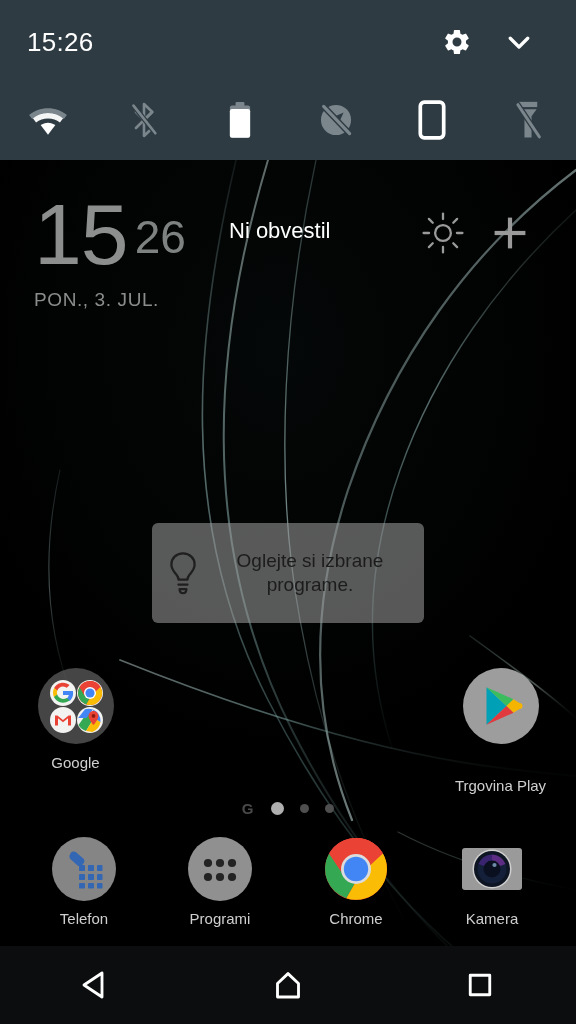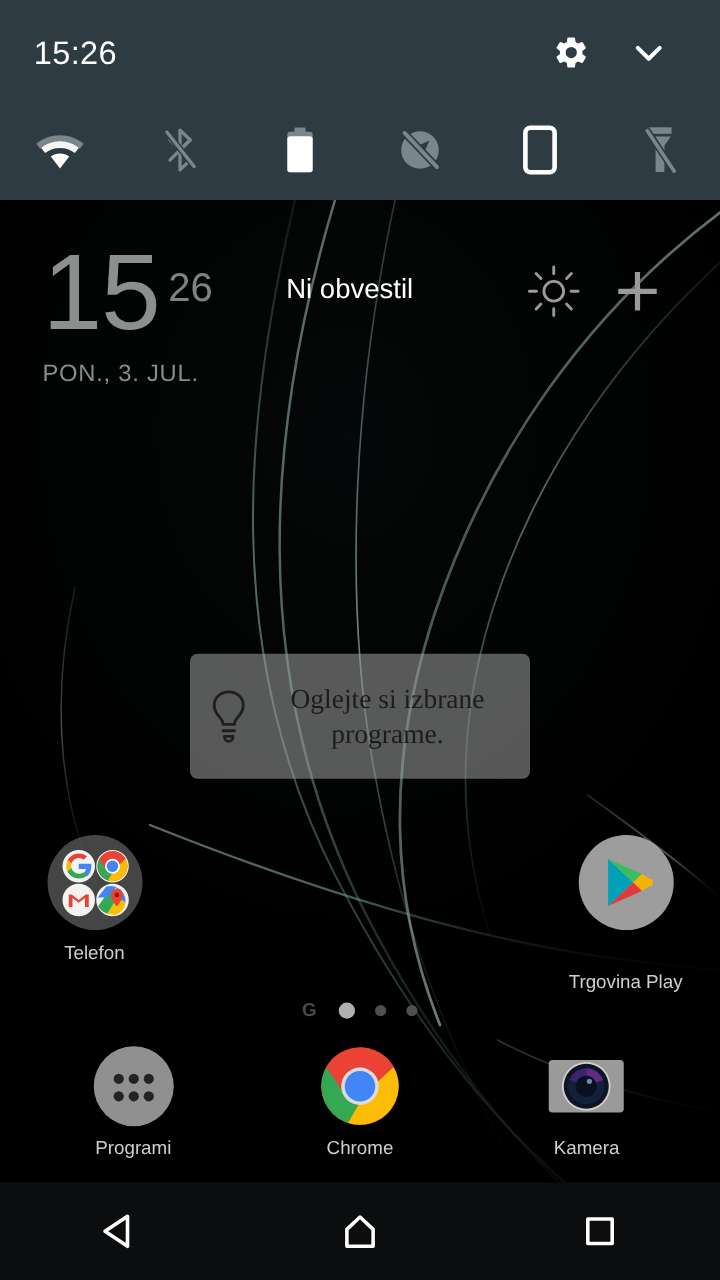--- a/index.html
+++ b/index.html
@@ -70,21 +70,21 @@
     position:absolute; left:34px; top:8px;
     display:flex; align-items:flex-start;
   }
   #clock-hour {
     font-size:86px; line-height:0.95;
     font-weight:300;
     color:#8d8f8e;
     letter-spacing:-1px;
   }
   #clock-minute {
-    font-size:32px; line-height:1;
+    font-size:46px; line-height:1;
     font-weight:300;
     color:#7e8382;
     margin-left:7px; margin-top:20px;text-align:right;
   }
   #clock-date {
     position:absolute; left:34px; top:103px;
     font-size:19px;
     color:#8b8d8c;
     letter-spacing:0.6px;
   }
@@ -108,23 +108,22 @@
     border-radius:6px;
     display:flex; align-items:center;
     z-index:20;
   }
   #tooltip-icon { width:62px; display:flex; align-items:center; justify-content:center; }
   #tooltip-text {
     flex:1;
     padding-right:18px;
     text-align:center;
     color:#1c1c1c;
-    font-size:22px;
+    font-size:19px;
     line-height:1.28;
-    font-family:Liberation Serif, serif;
   }
 
   
   #app-row {
     position:absolute;
     top:666px; left:0; width:576px; height:120px;
     z-index:10;
   }
   .app-cell {
     position:absolute;
@@ -388,21 +387,21 @@
             <circle cx="13" cy="13" r="13" fill="#f3f3f1"></circle>
             <path d="M1.5 18 L10 6 L17 11 L9 24 A13 13 0 0 1 1.5 18 Z" fill="#34a853"></path>
             <path d="M1.2 11 L8 2.2 A13 13 0 0 1 16 2.6 L9.5 11 Z" fill="#4285f4"></path>
             <path d="M9 24 L17 11 L23.5 15 A13 13 0 0 1 15.5 25 Z" fill="#fbbc05"></path>
             <path d="M16 2.6 A13 13 0 0 1 23.5 15 L17 11 Z" fill="#4285f4"></path>
             <path d="M16.5 4 c2.7 0 4.9 2.2 4.9 4.9 c0 3.5-4.9 9.1-4.9 9.1 s-4.9-5.6-4.9-9.1 c0-2.7 2.2-4.9 4.9-4.9 z" fill="#ea4335"></path>
             <circle cx="16.5" cy="8.9" r="1.9" fill="#8e1b13"></circle>
           </g>
         </svg>
       </div>
-      <div class="app-label">Telefon</div>
+      <div class="app-label">Google</div>
     </div>
 
     <div class="app-cell" style="left:443px; top:0;gap:23px;">
       <div class="icon-wrap">
         <svg width="80" height="80" viewBox="0 0 80 80">
           <circle cx="40" cy="40" r="38" fill="#c9c9c9" opacity="0.78"></circle>
           <g transform="translate(24,20)">
             <path d="M1.5 1.2 L1.5 38.8 L21.5 20 Z" fill="#00a0b6"></path>
             <path d="M1.5 1.2 L21.5 20 L28.5 13.2 Z" fill="#3bbd5e"></path>
             <path d="M21.5 20 L28.5 13.2 L34.5 17.0 A3 3 0 0 1 34.5 23.0 L28.5 26.8 Z" fill="#f4b400"></path>
@@ -417,20 +416,40 @@
 
   <div id="page-indicator">
     <span id="page-g">G</span>
     <span class="pg-dot active"></span>
     <span class="pg-dot inactive"></span>
     <span class="pg-dot inactive"></span>
   </div>
 
   <div id="dock">
 
+    <div class="dock-cell">
+      <div class="icon-wrap">
+        <svg width="70" height="70" viewBox="0 0 70 70">
+          <circle cx="35" cy="35" r="32" fill="#b8b8b8" opacity="0.72"></circle>
+          <path d="M22.5 18.5 c-1.4 1.4-1.6 3.5-.5 5 l5.5 7.5 c1.0 1.4 2.9 1.7 4.3 .7 l2.0-1.5 c1.5-1.1 1.8-3.2 .7-4.7 l-5.8-7.6 c-1.3-1.7-3.8-1.9-5.3-.5 z" transform="rotate(-12 30 26)" fill="#3366b3"></path>
+          <g fill="#3366b3">
+            <rect x="30" y="31" width="6" height="6" rx="0.8"></rect>
+            <rect x="39" y="31" width="6" height="6" rx="0.8"></rect>
+            <rect x="48" y="31" width="5.5" height="6" rx="0.8"></rect>
+            <rect x="30" y="40" width="6" height="6" rx="0.8"></rect>
+            <rect x="39" y="40" width="6" height="6" rx="0.8"></rect>
+            <rect x="48" y="40" width="5.5" height="6" rx="0.8"></rect>
+            <rect x="30" y="49" width="6" height="5.5" rx="0.8"></rect>
+            <rect x="39" y="49" width="6" height="5.5" rx="0.8"></rect>
+            <rect x="48" y="49" width="5.5" height="5.5" rx="0.8"></rect>
+          </g>
+        </svg>
+      </div>
+      <div class="dock-label">Telefon</div>
+    </div>
 
 
     <div class="dock-cell">
       <div class="icon-wrap">
         <svg width="70" height="70" viewBox="0 0 70 70">
           <circle cx="35" cy="35" r="32" fill="#b8b8b8" opacity="0.78"></circle>
           <g fill="#232323">
             <circle cx="23" cy="29" r="4.1"></circle>
             <circle cx="35" cy="29" r="4.1"></circle>
             <circle cx="47" cy="29" r="4.1"></circle>

